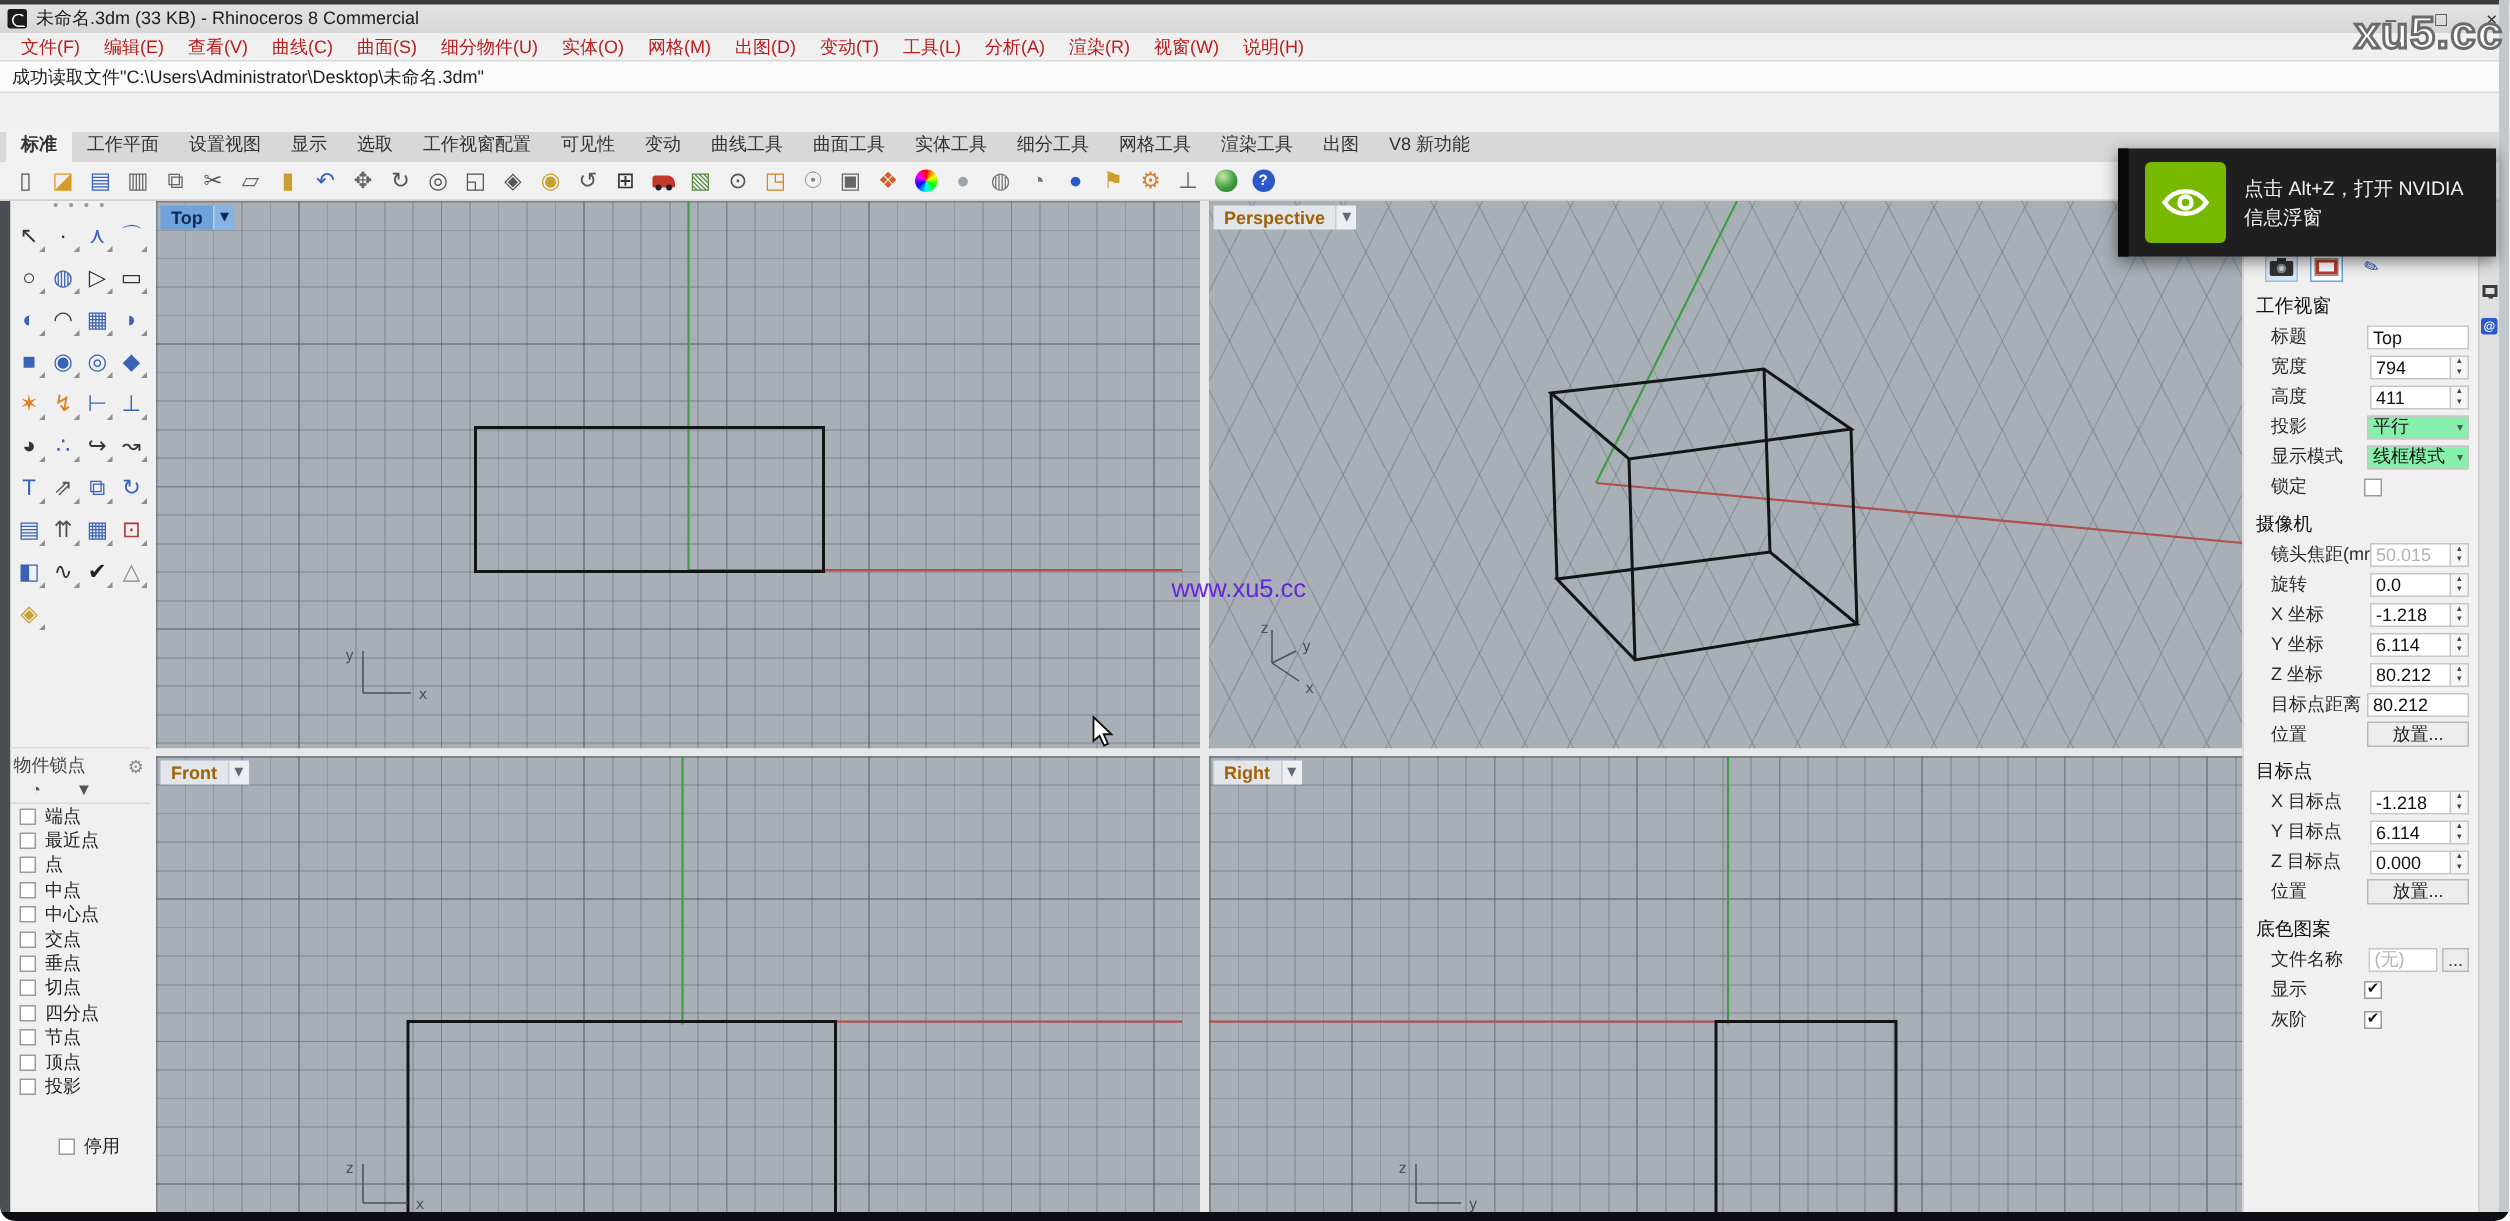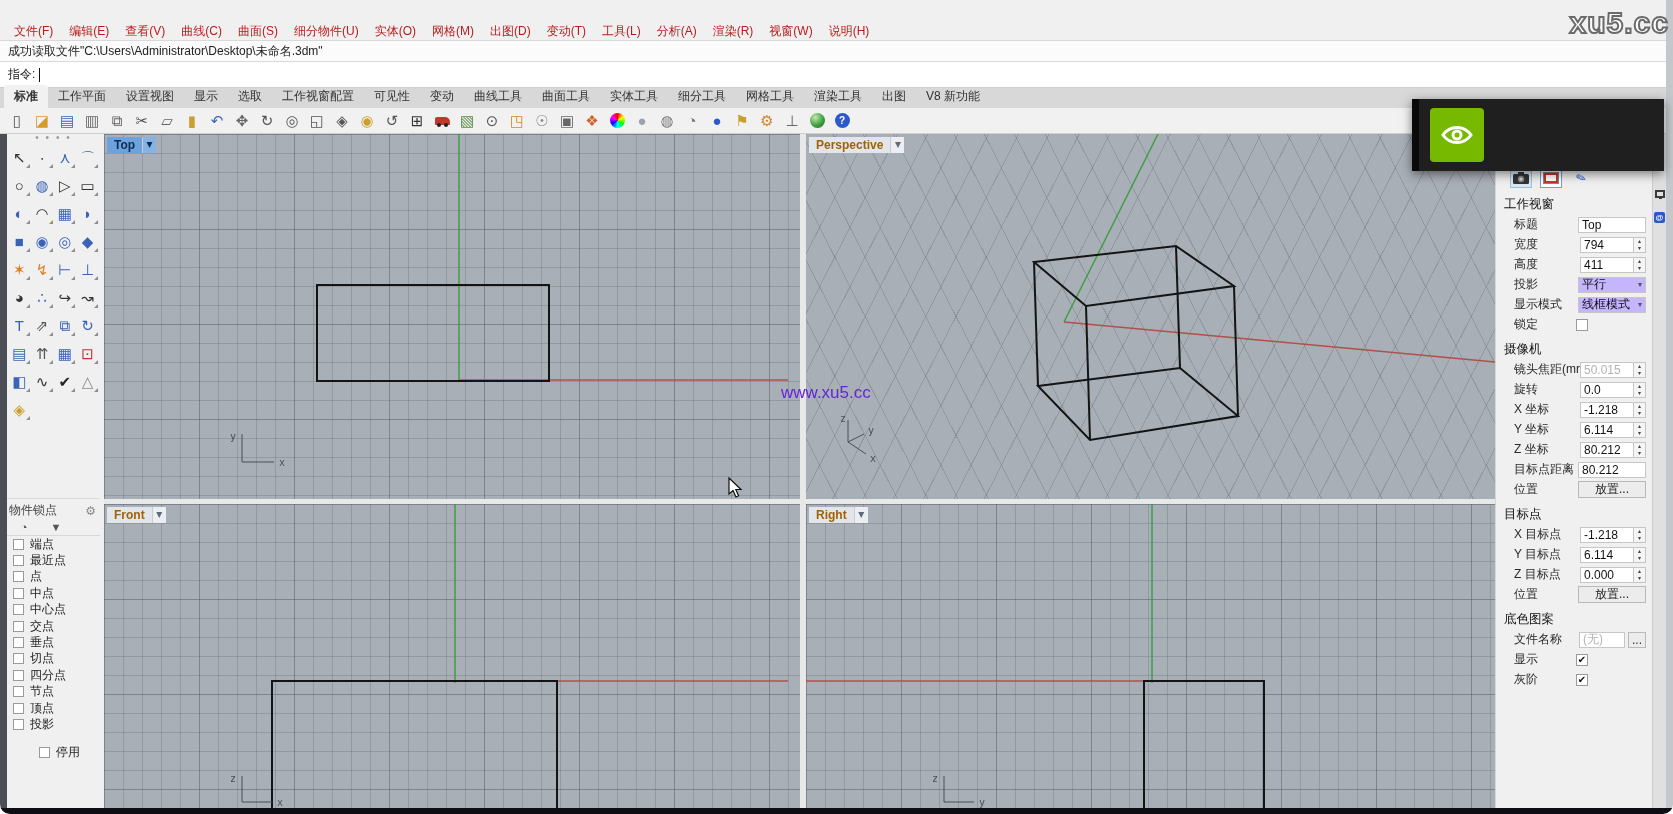--- a/index.html
+++ b/index.html
@@ -38,21 +38,21 @@
   #pal-dots{text-align:center;color:#9a9a9a;font-size:10px;letter-spacing:2px;height:10px;line-height:8px;}
   #pal-grid{display:grid;grid-template-columns:repeat(4,1fr);row-gap:6px;padding:2px 1px;}
   .pal-icon{position:relative;height:22px;display:flex;align-items:center;justify-content:center;font-size:15px;line-height:1;}
   .pal-icon::after{content:"";position:absolute;right:1px;bottom:0;border-left:4px solid transparent;border-bottom:4px solid #8e8e8e;}
   #osnap{position:absolute;left:7px;top:498px;width:93px;height:310px;background:#f0f0f0;border-top:1px solid #dcdcdc;box-sizing:border-box;}
   #osnap-head{display:flex;align-items:center;justify-content:space-between;padding:3px 4px 1px 2px;color:#444;}
   #osnap-tabs{display:flex;gap:10px;padding:1px 0 2px 6px;border-bottom:1px solid #d8d8d8;color:#555;}
   .osnap-tab{width:22px;text-align:center;font-size:11px;}
   .snap-item{display:flex;align-items:center;gap:6px;height:16.4px;padding-left:6px;color:#222;}
   .cb{width:11px;height:11px;background:#fff;border:1px solid #9a9a9a;box-sizing:border-box;font-size:10px;line-height:9px;text-align:center;color:#222;flex:none;}
-  .snap-disable{margin-top:12px;padding-left:32px;}
+  .snap-disable{margin-top:24px;padding-left:32px;}
   
   .vp{position:absolute;background-color:#a9afb7;overflow:hidden;
       background-image:
         repeating-linear-gradient(to right, rgba(88,96,106,.28) 0 1px, transparent 1px 19px),
         repeating-linear-gradient(to bottom, rgba(88,96,106,.28) 0 1px, transparent 1px 19px),
         repeating-linear-gradient(to right, rgba(70,78,88,.30) 0 1px, transparent 1px 95px),
         repeating-linear-gradient(to bottom, rgba(70,78,88,.30) 0 1px, transparent 1px 95px);}
   #vp-persp{background-image:
         repeating-linear-gradient(63deg, rgba(92,100,110,.30) 0 1px, transparent 1px 27px),
         repeating-linear-gradient(117deg, rgba(92,100,110,.30) 0 1px, transparent 1px 27px);}
@@ -77,21 +77,21 @@
   .redrect{width:14px;height:10px;background:#fff;border:2px solid #c0392b;box-sizing:border-box;outline:1px solid #888;}
   .sec-title{padding:6px 0 2px 8px;font-size:12.5px;color:#111;}
   .prow{display:flex;align-items:center;height:19px;margin:0 6px 1px 18px;}
   .prow .plabel{flex:1;color:#2a2a2a;white-space:nowrap;overflow:hidden;}
   .pctl{display:flex;align-items:center;}
   .pbox{width:54px;height:16px;background:#fff;border:1px solid #c6c6c6;box-sizing:border-box;padding:0 3px;display:flex;align-items:center;color:#111;}
   .pbox.wide{width:68px;}
   .pbox.dis{color:#b3b3b3;}
   .spin{display:flex;flex-direction:column;width:12px;height:16px;border:1px solid #c6c6c6;border-left:none;box-sizing:border-box;background:#f5f5f5;}
   .spin span{flex:1;font-size:6px;line-height:7px;text-align:center;color:#444;}
-  .psel{width:68px;height:16px;background:#c4b5fd;border:1px solid #c6c6c6;box-sizing:border-box;padding:0 3px;display:flex;align-items:center;justify-content:space-between;color:#111;}
+  .psel{width:68px;height:16px;background:#86efac;border:1px solid #c6c6c6;box-sizing:border-box;padding:0 3px;display:flex;align-items:center;justify-content:space-between;color:#111;}
   .psel .car2{font-size:8px;color:#555;}
   .pbtn{width:68px;height:17px;background:#ececec;border:1px solid #b9b9b9;box-sizing:border-box;text-align:center;line-height:15px;color:#222;}
   .pbrowse{width:18px;height:16px;background:#ececec;border:1px solid #b9b9b9;box-sizing:border-box;text-align:center;line-height:14px;margin-left:3px;color:#333;}
   .pcb{width:12px;height:12px;background:#fff;border:1px solid #9a9a9a;box-sizing:border-box;font-size:10px;line-height:10px;text-align:center;color:#111;}
   #farstrip{position:absolute;left:1652px;top:134px;width:14px;height:674px;background:#e0e0e0;border-left:1px solid #cdcdcd;box-sizing:border-box;display:flex;flex-direction:column;align-items:center;padding-top:56px;gap:14px;}
   #rightborder{position:absolute;left:1666px;top:0;width:7px;height:814px;background:#c4c7cb;}
   .mini-monitor{width:10px;height:8px;border:2px solid #3a3a3a;box-sizing:border-box;position:relative;}
   .mini-monitor::after{content:"";position:absolute;left:2px;bottom:-3px;width:3px;height:2px;background:#3a3a3a;}
   .mini-help{width:11px;height:11px;background:#2b59c9;color:#fff;font-size:8px;font-weight:bold;text-align:center;line-height:11px;border-radius:2px;}
   
@@ -101,20 +101,29 @@
   #nv-text{color:#f2f2f2;font-size:13px;line-height:19px;margin-left:12px;width:158px;}
   #bottombar{position:absolute;left:0;top:808px;width:100%;height:6px;background:#0d0d13;}
   #cursor{position:absolute;left:728px;top:477px;z-index:500;pointer-events:none;}
   .axis-label{font-size:10px;fill:#4a4f55;font-family:"DejaVu Sans Mono",monospace;}
 </style>
 </head>
 <body>
 
 <div id="app">
 
+  <div id="titlebar">
+    <span id="appicon"></span>
+    <span id="title">未命名.3dm (33 KB) - Rhinoceros 8 Commercial</span>
+    <span id="wincontrols">
+      <span>–</span>
+      <span>□</span>
+      <span>×</span>
+    </span>
+  </div>
   <div id="wm-top">xu5.cc</div>
 
   <div id="menubar">
       <span class="menu-item">文件(F)</span>
       <span class="menu-item">编辑(E)</span>
       <span class="menu-item">查看(V)</span>
       <span class="menu-item">曲线(C)</span>
       <span class="menu-item">曲面(S)</span>
       <span class="menu-item">细分物件(U)</span>
       <span class="menu-item">实体(O)</span>
@@ -123,24 +132,20 @@
       <span class="menu-item">变动(T)</span>
       <span class="menu-item">工具(L)</span>
       <span class="menu-item">分析(A)</span>
       <span class="menu-item">渲染(R)</span>
       <span class="menu-item">视窗(W)</span>
       <span class="menu-item">说明(H)</span>
     </div>
 
   <div id="historybar">
     <span>成功读取文件"C:\Users\Administrator\Desktop\未命名.3dm"</span>
-  </div>
-  <div id="cmdbar">
-    <span>指令:</span>
-    <span id="caret"></span>
   </div>
 
   <div id="tabrow">
       <span class="tab active">标准</span>
       <span class="tab">工作平面</span>
       <span class="tab">设置视图</span>
       <span class="tab">显示</span>
       <span class="tab">选取</span>
       <span class="tab">工作视窗配置</span>
       <span class="tab">可见性</span>
@@ -587,20 +592,21 @@
   </div>
   <div id="rightborder"></div>
 
   <div id="nvidia">
     <span id="nv-logo">
       <svg width="40" height="30" viewBox="0 0 40 30">
         <path d="M6 15 C13 5, 27 5, 34 15 C27 25, 13 25, 6 15 Z" fill="none" stroke="#ffffff" stroke-width="3"></path>
         <circle cx="20" cy="15" r="4" fill="none" stroke="#ffffff" stroke-width="3"></circle>
       </svg>
     </span>
+    <span id="nv-text">点击 Alt+Z，打开 NVIDIA 信息浮窗</span>
   </div>
 
   <div id="bottombar"></div>
 
   <svg id="cursor" width="16" height="22">
     <path d="M1,1 L1,17 L5,13.5 L8,20 L10.6,18.8 L7.8,12.5 L13,12.5 Z" fill="#ffffff" stroke="#111" stroke-width="1.2"></path>
   </svg>
 </div>
 
 </body></html>

